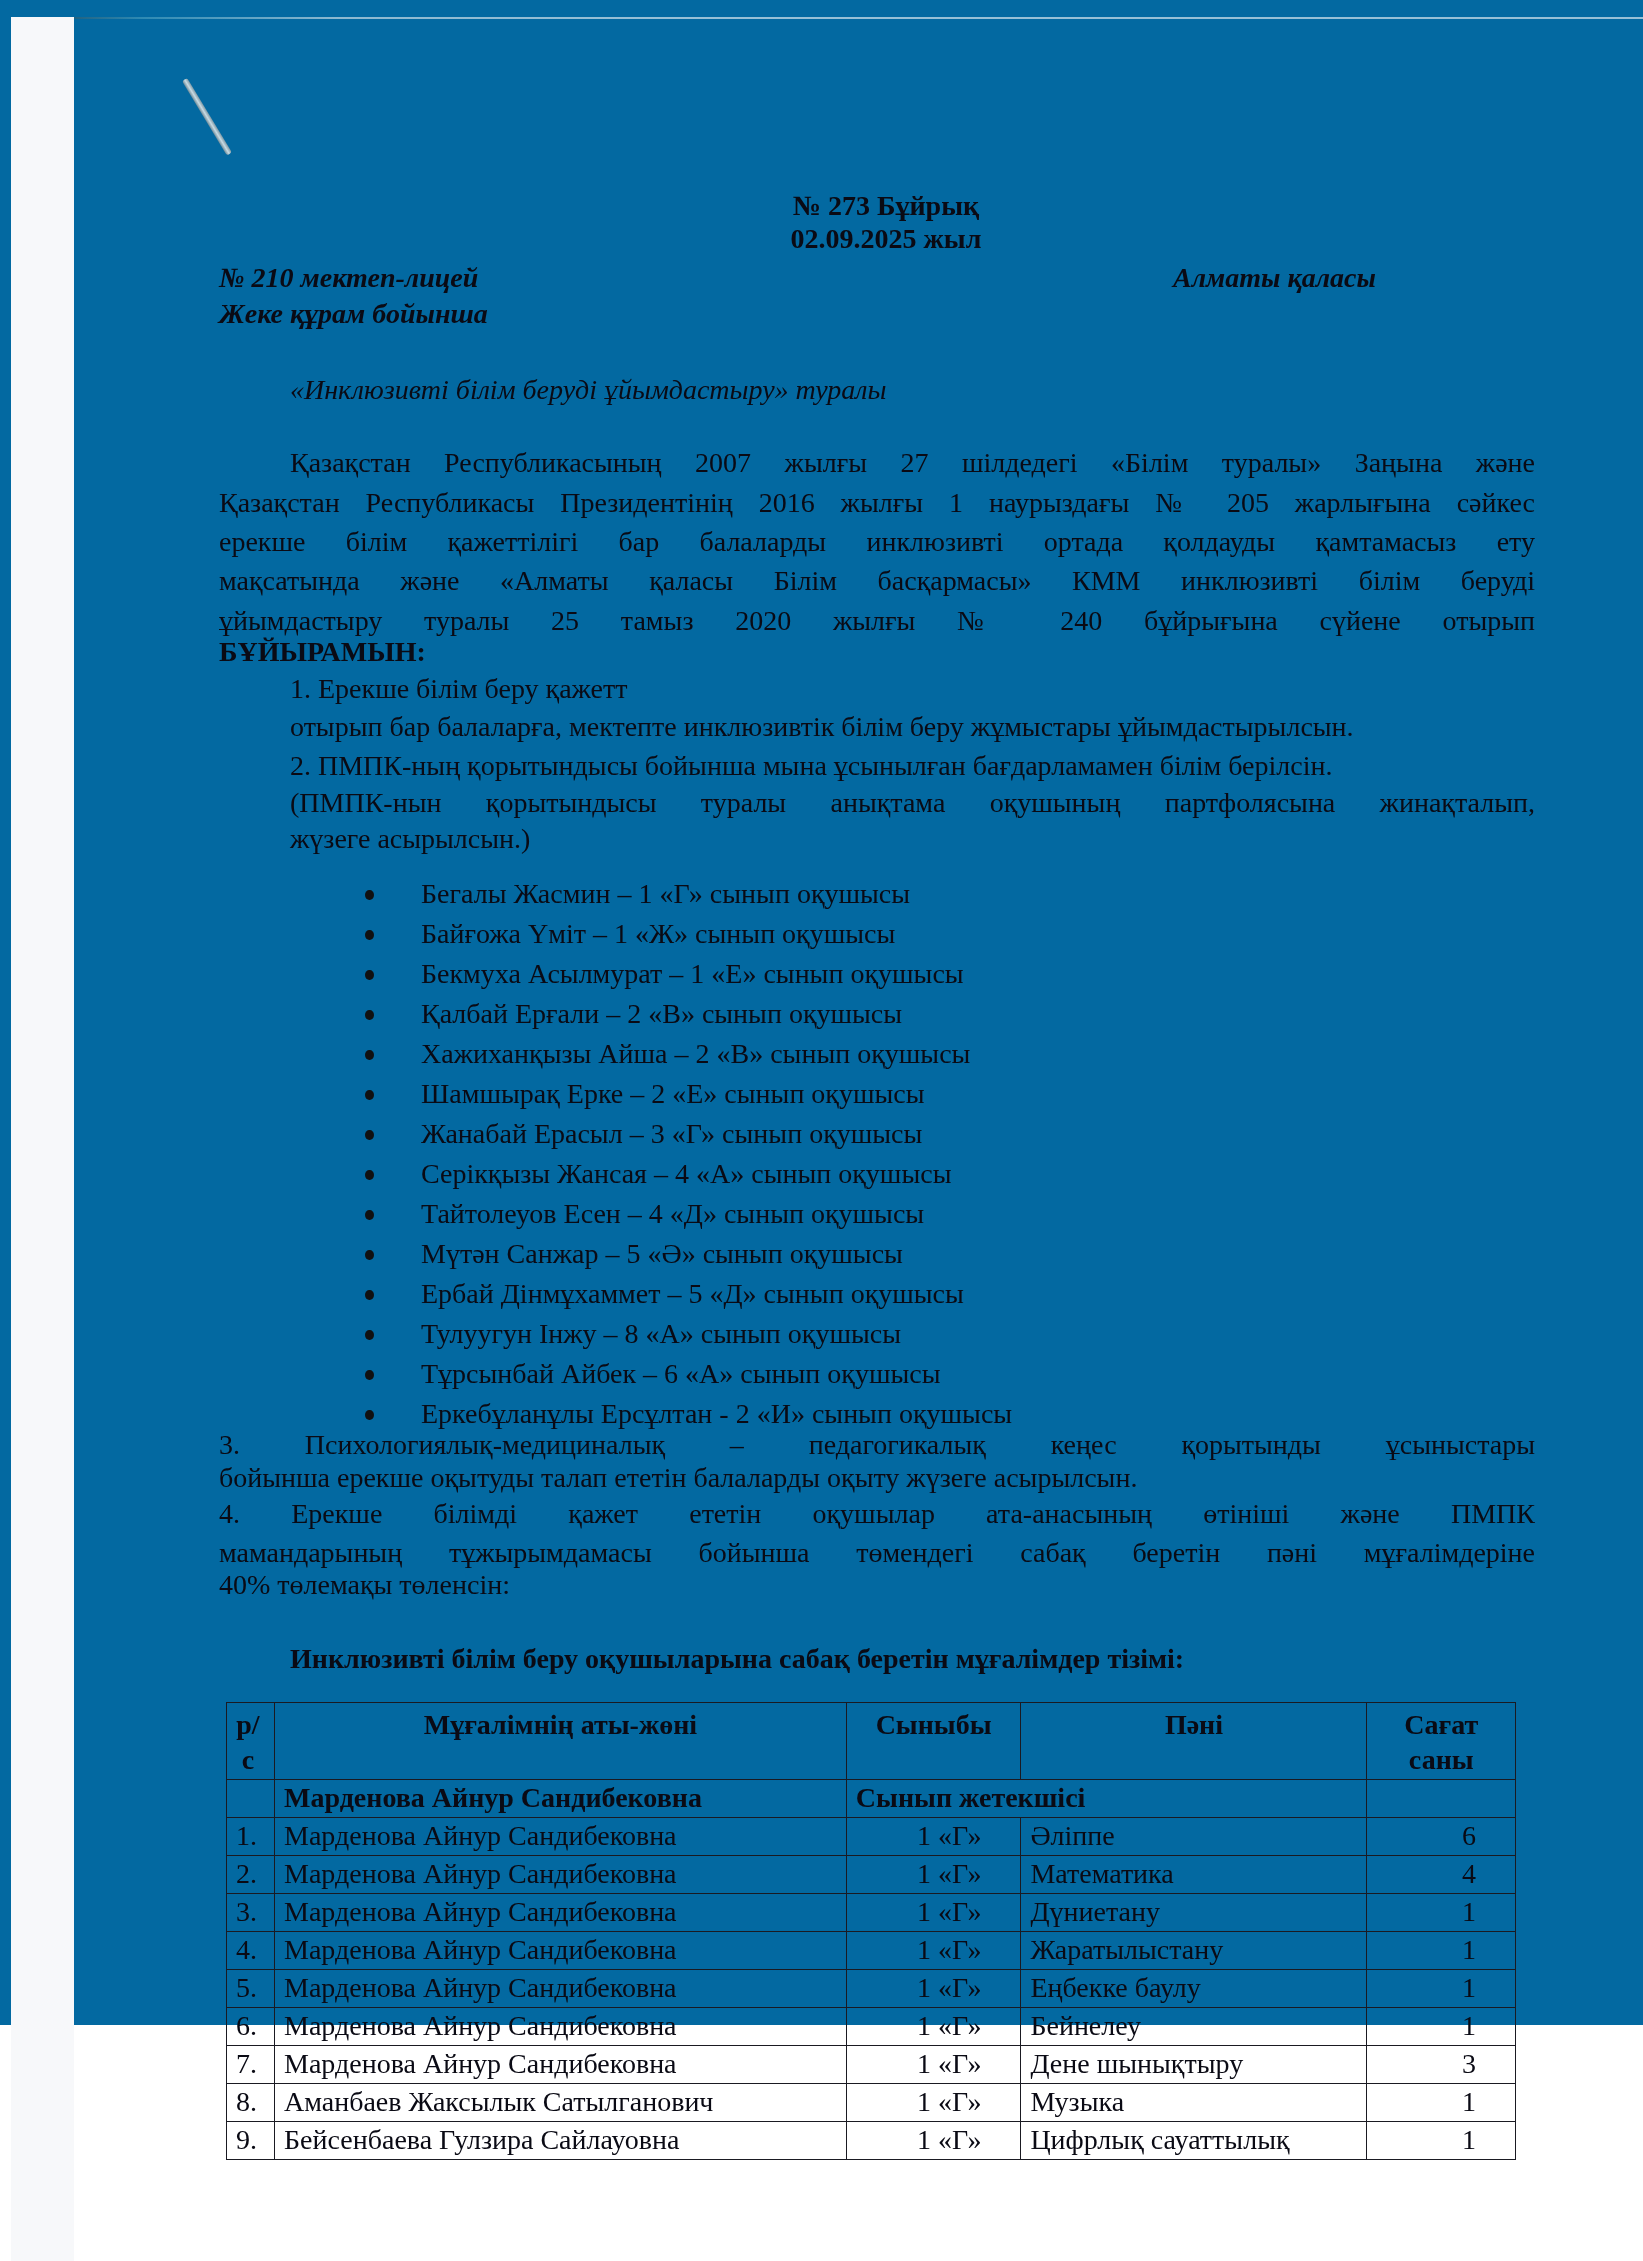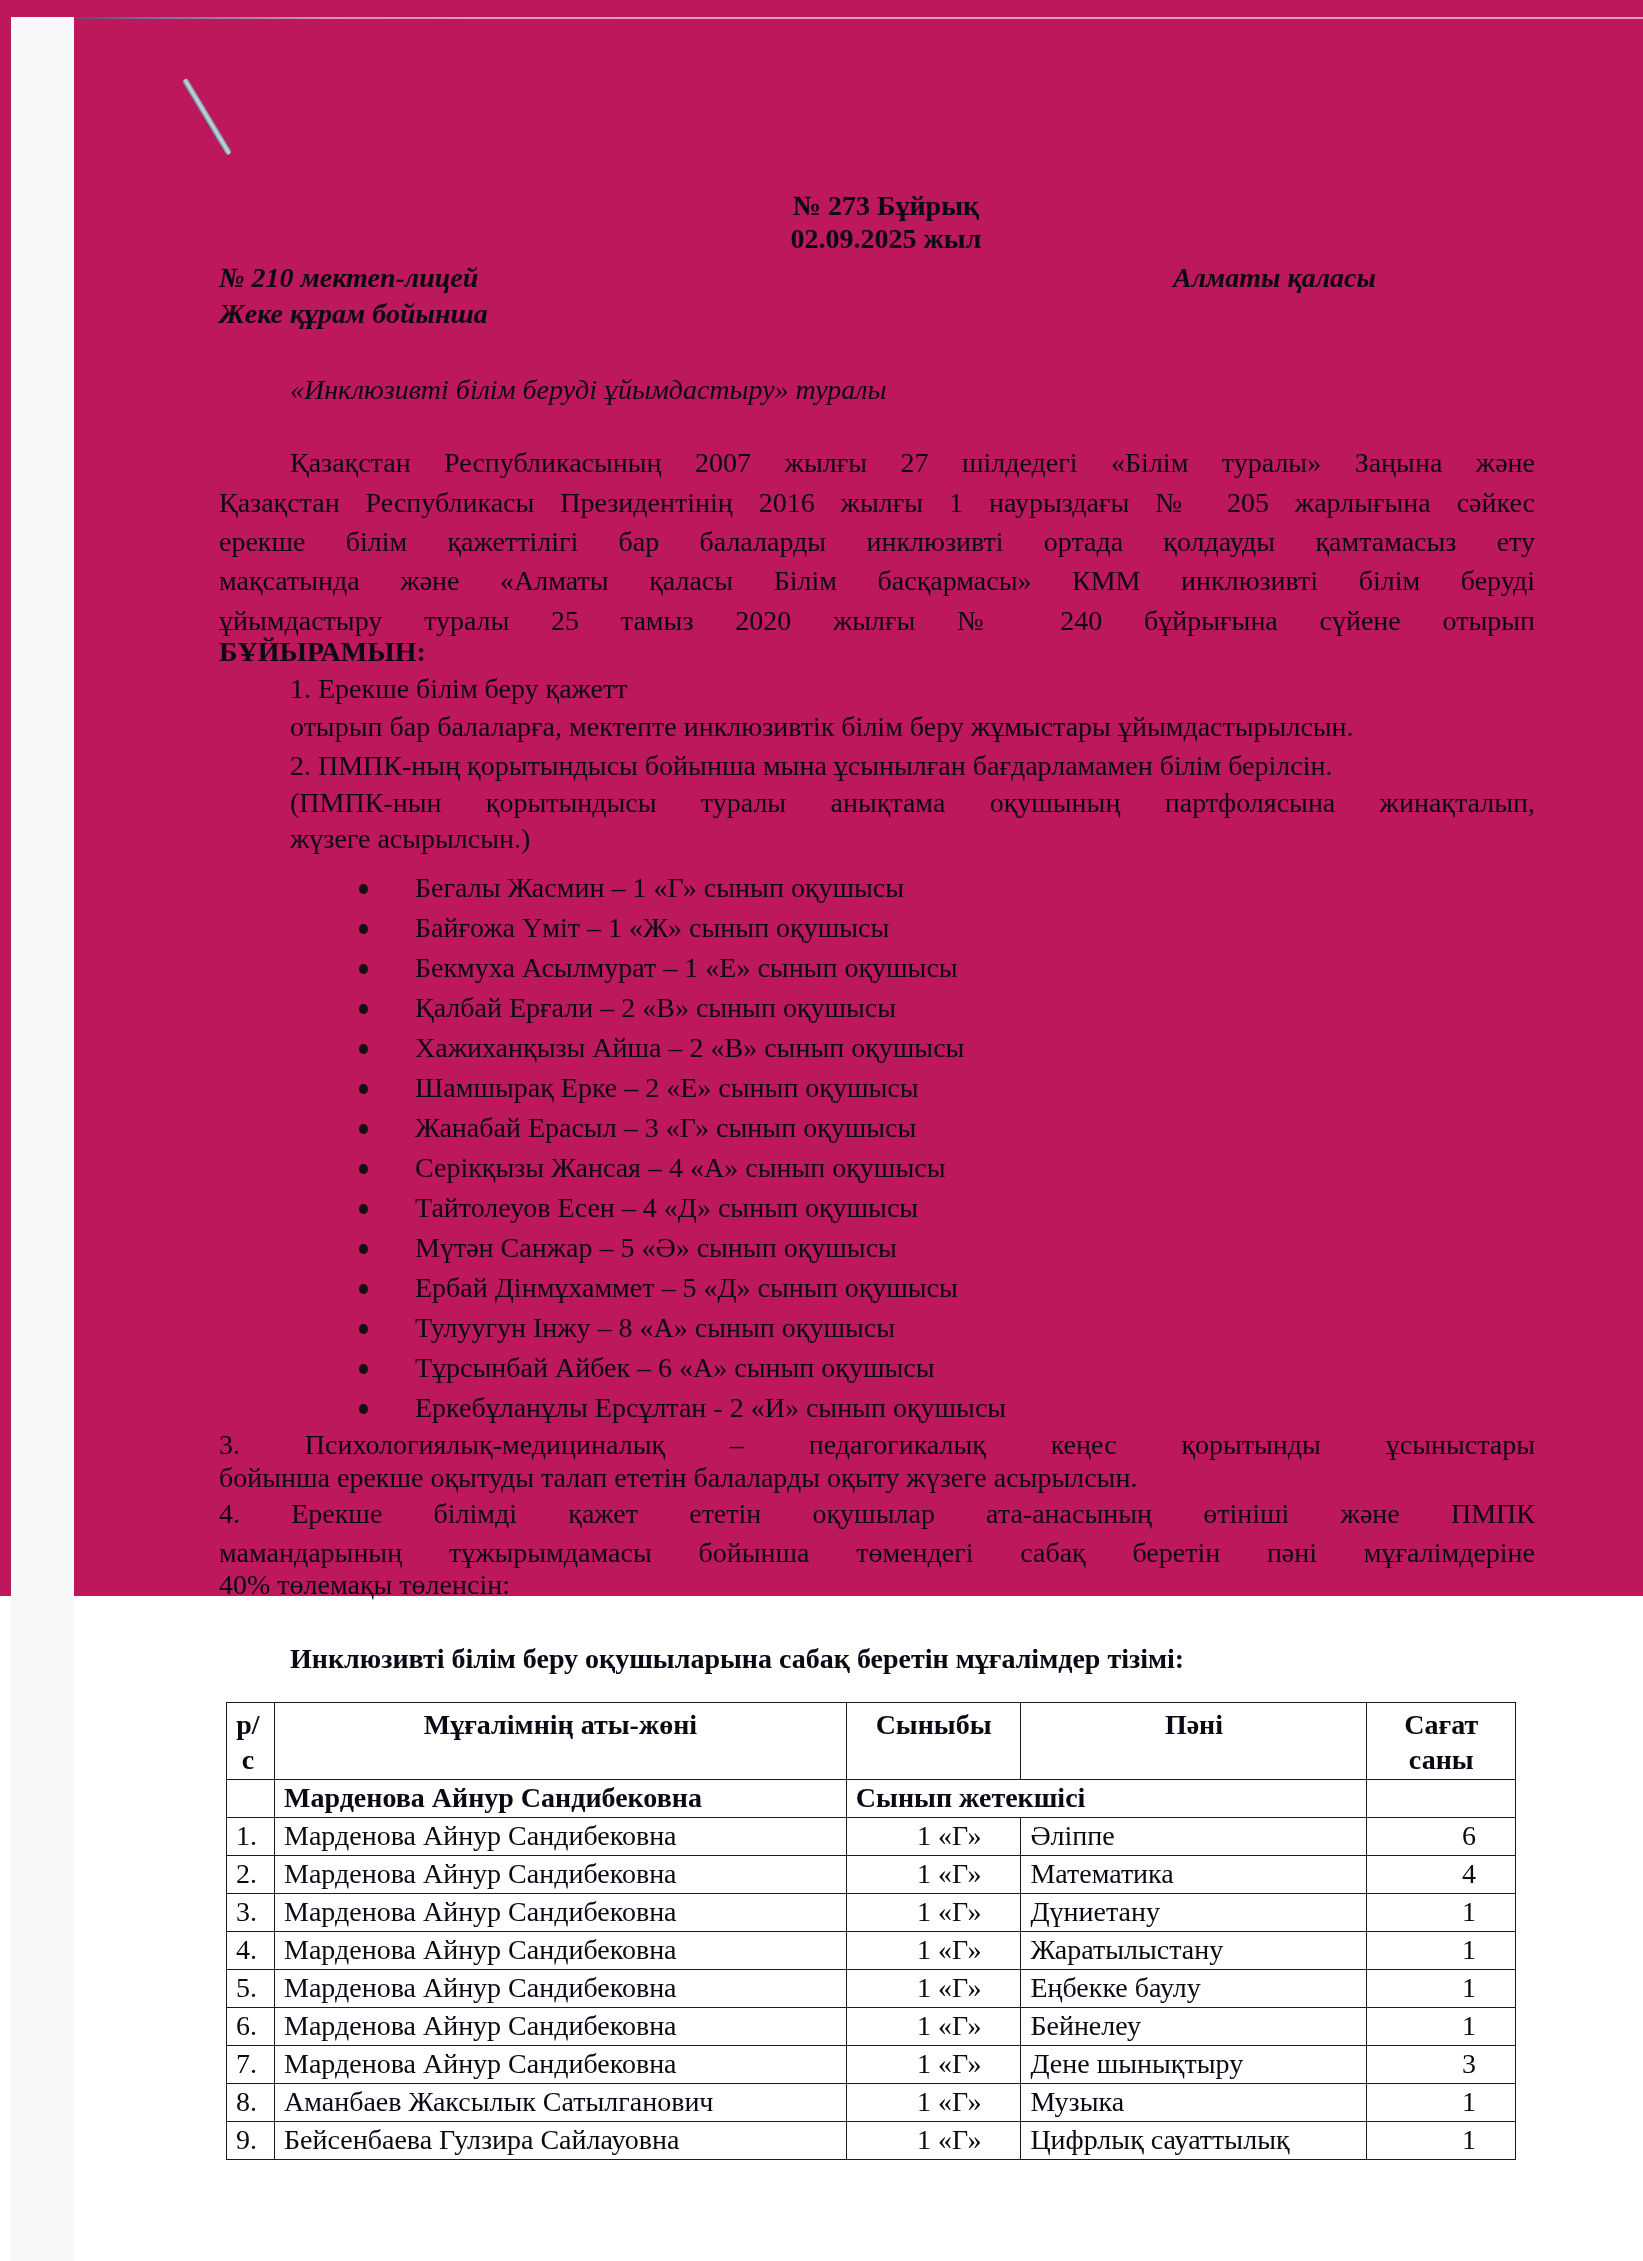--- a/index.html
+++ b/index.html
@@ -1,28 +1,28 @@
 <!DOCTYPE html>
 <html style="font-size:10.3px"><head>
 <meta charset="utf-8">
 <style>
   html, body { margin:0; padding:0; background:#ffffff; }
   body { width:1644px; height:2261px; position:relative; overflow:hidden;
          font-family:"Liberation Serif", "DejaVu Serif", serif; color:#0a0a14; }
-  .page { position:absolute; left:0; top:0; width:1644px; height:1596px; background:#be185d; }
+  .page { position:absolute; left:0; top:0; width:1644px; height:2025px; background:#0369a1; }
   .scan-edge { position:absolute; left:11px; top:17.4px; width:1633px; height:1.9px; background:linear-gradient(90deg,#222 0,#4aa0c0 8%,#e8eef0 20%,#fafafa 40%); opacity:.6; }
   .left-shade { position:absolute; left:11px; top:17.4px; width:63px; height:2244px; background:#f7f8fa; }
   .staple { position:absolute; left:182px; top:81px; width:5.8px; height:87px; background:linear-gradient(90deg,#6b8a99,#c9dbe3,#7c98a5); border-radius:2.6px; transform:rotate(-31deg); transform-origin:top left; }
   .t { position:absolute; white-space:nowrap; font-size:28px; line-height:34px; }
   .b { font-weight:bold; }
   .i { font-style:italic; }
   .center { text-align:center; }
   .just { position:absolute; left:290px; width:1245px; font-size:28px; line-height:39px; text-align:justify; text-align-last:justify; white-space:nowrap; }
   .just span { white-space:normal; }
-  .bullets { position:absolute; left:348px; top:862px; margin:6px; padding:0; list-style:none; }
+  .bullets { position:absolute; left:348px; top:862px; margin:12px; padding:0; list-style:none; }
   .bullets li { position:relative; padding-left:61px; height:40px; font-size:28px; line-height:40px; white-space:nowrap; }
   .bullets li::before { content:""; position:absolute; left:5.2px; top:15.5px; width:9px; height:10.3px; border-radius:50%; background:#111; }
   table.tbl { position:absolute; left:226px; top:1702px; width:1290px; border-collapse:collapse; font-size:28px; }
   .tbl td, .tbl th { border:1.3px solid #1a1a22; padding:0 9px; vertical-align:top; line-height:35px; }
   .tbl th { font-weight:bold; text-align:center; height:72px; padding-top:3.9px; }
   .tbl td { height:37px; }
   .c-num { width:34px; padding-left:3.9px !important; }
   .c-name { width:551px; }
   .c-cls { width:155px; text-align:center;margin-top:47px; }
   .c-sub { width:326px; }

